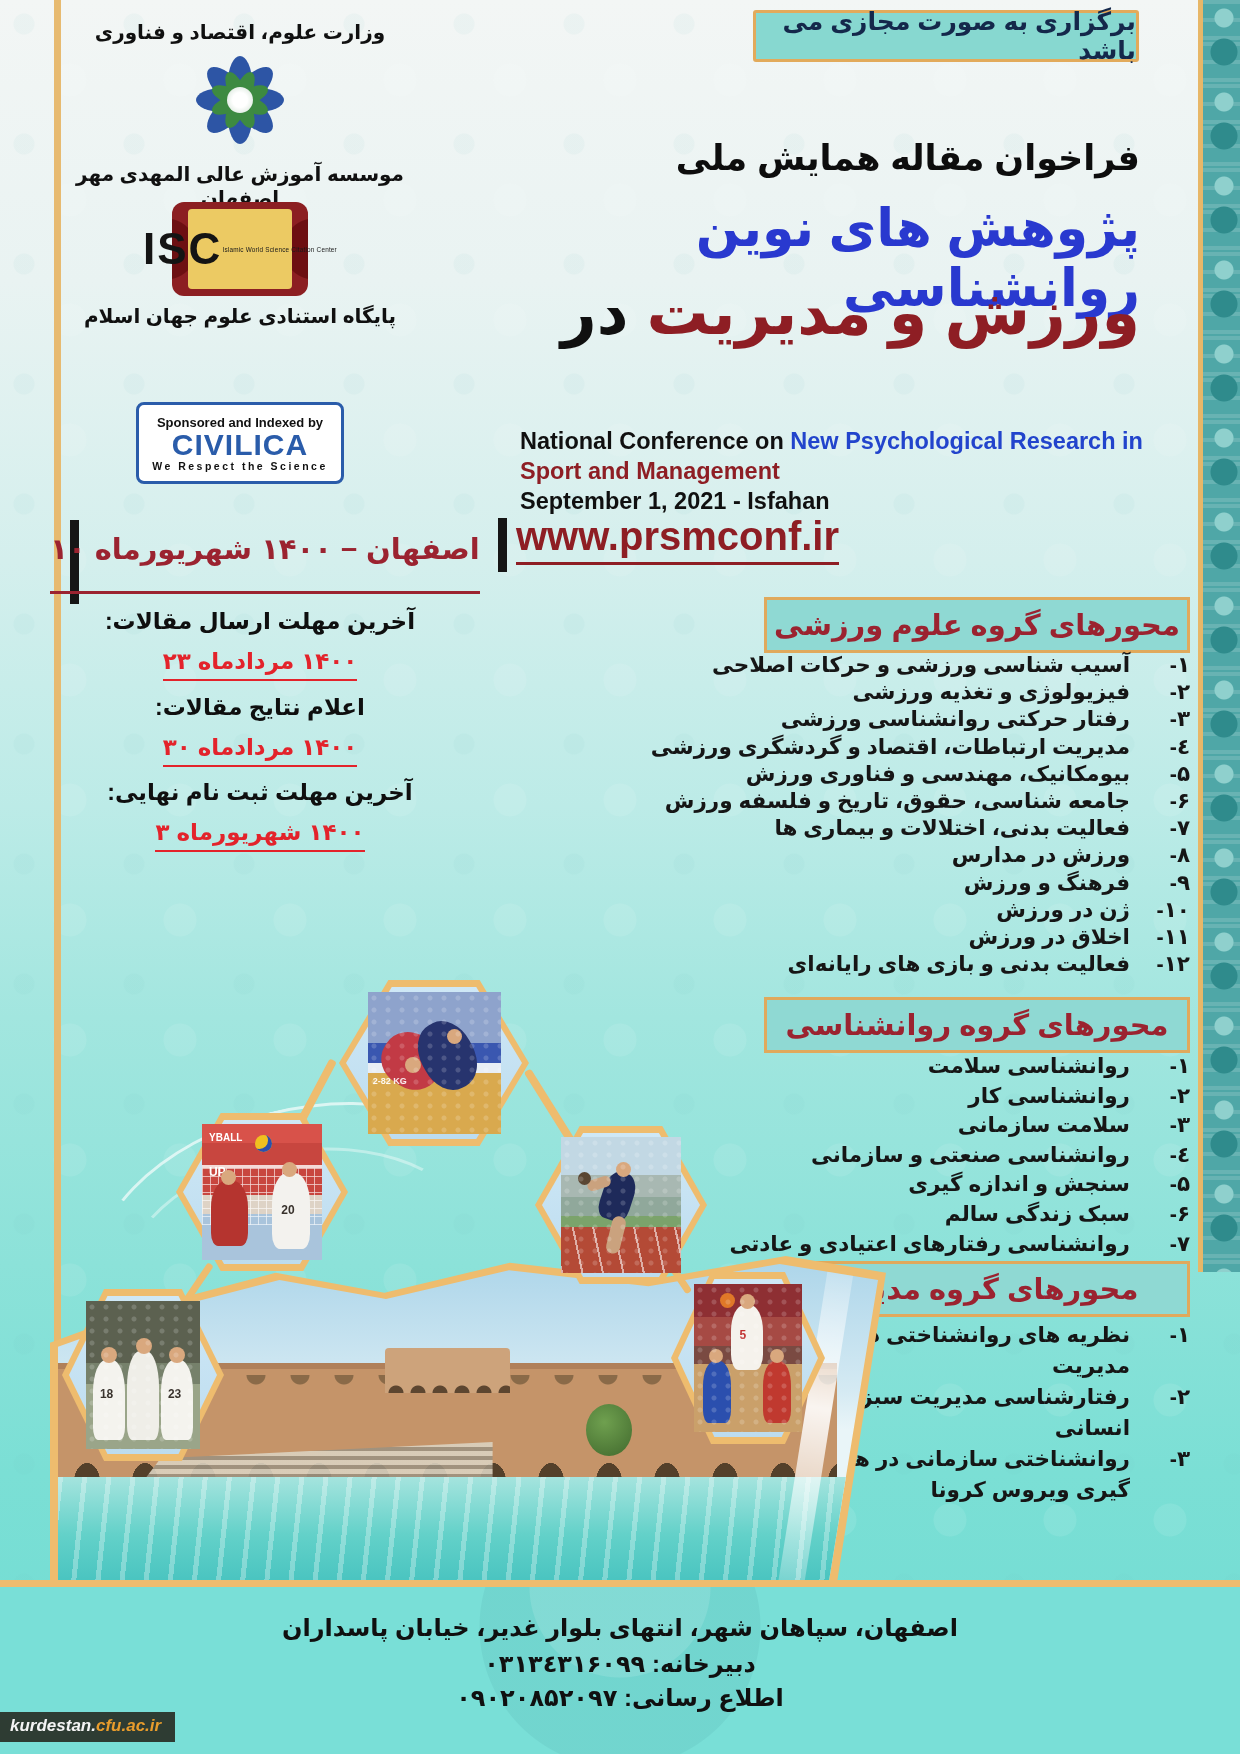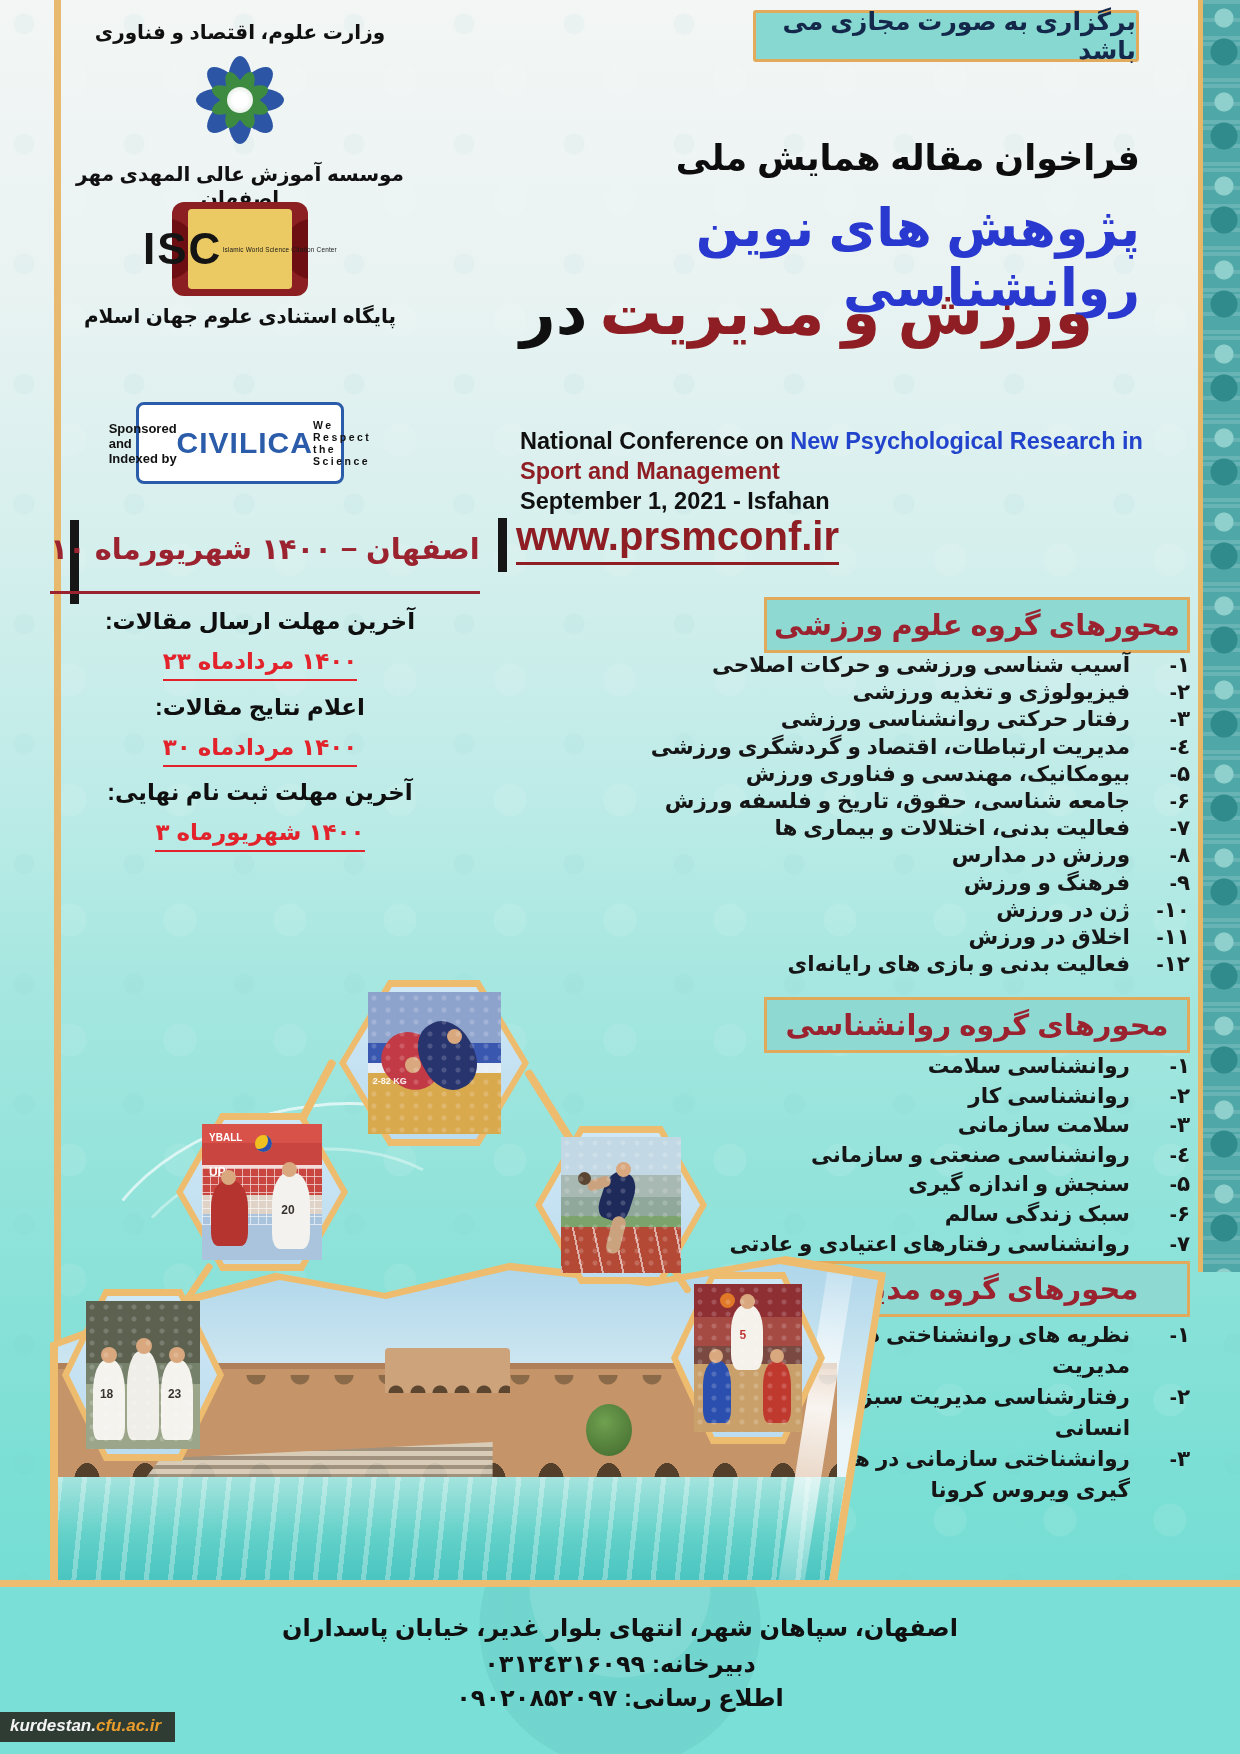--- a/index.html
+++ b/index.html
@@ -28,30 +28,30 @@
   .petal-b{background:#2d55a5;}
   .petal-g{background:#3d8a41;width:16px!important;height:30px!important;margin:-30px 0 0 -8px!important;}
   .flower .core{position:absolute;left:50%;top:50%;width:26px;height:26px;margin:-13px 0 0 -13px;
     border-radius:50%;background:radial-gradient(circle,#fff 40%,#cfe0d2 100%);}
   .isc-card{left:172px;top:202px;width:136px;height:94px;background:#8c1f22;border-radius:12px;
     background-image:radial-gradient(circle at -6px 50%,#6d0f12 30px,transparent 31px),radial-gradient(circle at 142px 50%,#6d0f12 30px,transparent 31px);}
   .isc-inner{position:absolute;inset:7px 16px;background:#ecca63;border-radius:4px;display:flex;flex-direction:row;align-items:center;justify-content:center;}
   .isc-acr{font-size:44px;font-weight:900;color:#141414;letter-spacing:2px;line-height:.9;}
   .isc-cap{font-size:6.4px;color:#1a1a1a;letter-spacing:.2px;white-space:nowrap;}
   .civ-card{left:136px;top:402px;width:208px;height:82px;background:#fff;border:3px solid #2a5caa;border-radius:8px;
-    display:flex;flex-direction:row;align-items:center;justify-content:center;}
+    display:flex;flex-direction:column;align-items:center;justify-content:center;}
   .civ1{font-size:13px;font-weight:800;color:#111;}
   .civ2{font-size:30px;font-weight:900;color:#2a5caa;letter-spacing:1px;line-height:1;}
   .civ3{font-size:10.5px;font-weight:700;color:#111;letter-spacing:2.5px;}
   
   .badge{left:753px;top:10px;width:386px;height:52px;background:#87d8d0;border:3px solid #e2aa5b;border-radius:3px;
     display:flex;align-items:center;justify-content:center;font-size:25px;font-weight:800;color:#14284b;}
   .kicker{left:560px;top:138px;width:580px;text-align:right;font-size:35px;font-weight:800;color:#0d0d0d;}
   .t1{left:520px;top:198px;width:620px;text-align:right;font-size:52px;font-weight:800;color:#2939cf;}
-  .t2{left:520px;top:276px;width:620px;display:flex;gap:12px;font-size:62px;font-weight:900;}
+  .t2{left:520px;top:276px;width:620px;display:flex;justify-content:flex-end;gap:18px;font-size:62px;font-weight:900;}
   .t2 .b{color:#101010;}
   .t2 .r{color:#8e1e24;}
   .en{left:520px;width:660px;font-weight:800;font-size:23.5px;color:#101010;}
   .en .blue{color:#2244cc;}
   .en.red{color:#8e1e24;}
   .web{left:516px;top:514px;font-size:40px;font-weight:800;color:#8e1e24;border-bottom:3px solid #8e1e24;padding-bottom:3px;}
   .webbar{left:498px;top:518px;width:9px;height:54px;background:#161616;}
   
   .datebar{left:70px;top:520px;width:9px;height:84px;background:#161616;}
   .dateline{left:70px;top:532px;width:390px;display:flex;justify-content:center;}

